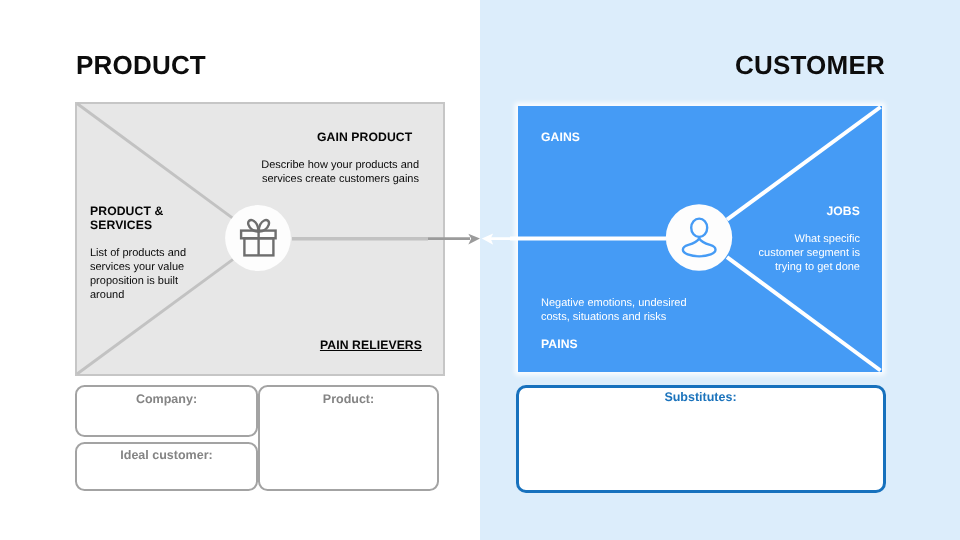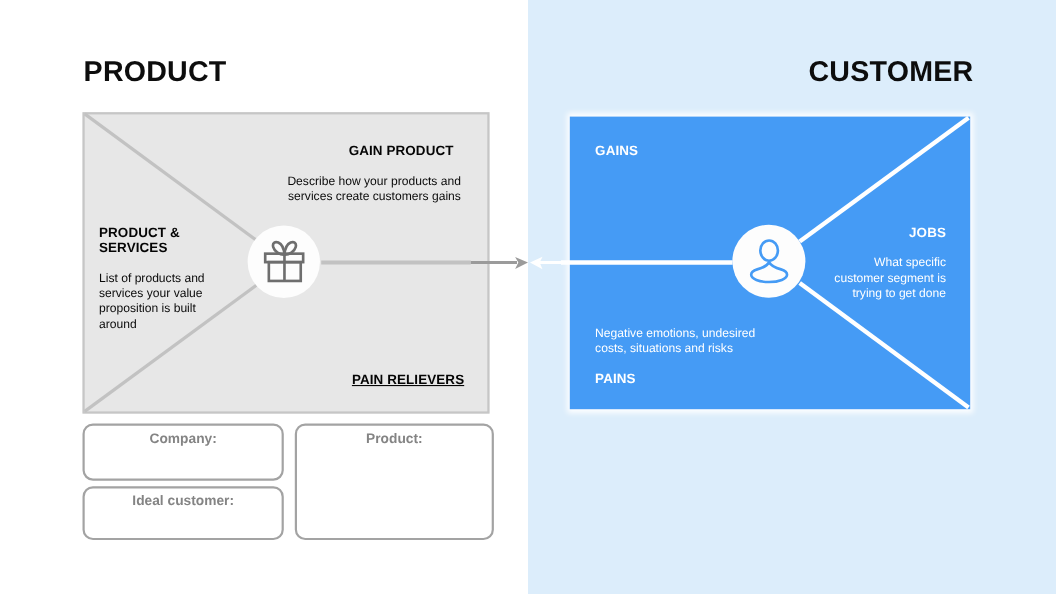--- a/index.html
+++ b/index.html
@@ -34,21 +34,21 @@
   #jb-h{right:100px;top:204px;text-align:left;}
   #jb-b{right:100px;top:232px;text-align:right;}
   #pn-b{left:541px;top:296px;}
   #pn-h{left:541px;top:337px;}
 
   .bx{position:absolute;box-sizing:border-box;border:2.3px solid #a3a3a3;border-radius:9.5px;background:#fff;}
   .bxlabel{position:absolute;left:0;width:100%;text-align:center;font-weight:bold;font-size:12.5px;color:#848484;top:5px;transform:translateZ(0);}
   #box-company{left:75px;top:385px;width:183px;height:52px;}
   #box-ideal{left:75px;top:442px;width:183px;height:49px;}
   #box-ideal .bxlabel{top:4px;}
-  #box-product{left:268px;top:385px;width:181px;height:106px;text-decoration:underline;}
+  #box-product{left:258px;top:385px;width:181px;height:106px;text-decoration:underline;}
   #sub-box{position:absolute;box-sizing:border-box;border:3.4px solid #1771bd;border-radius:10px;background:#fff;left:515.5px;top:384.5px;width:370px;height:108.5px;}
   #sub-box .bxlabel{color:#1b73bc;top:2px;transform:translateZ(0);}
 </style>
 </head>
 <body>
 
 <div id="stage">
   <div class="abs" id="right-bg"></div>
 
   <div class="slide-title" id="title-product">PRODUCT</div>
@@ -115,13 +115,16 @@
 
   <div class="bx" id="box-company">
     <div class="bxlabel">Company:</div>
   </div>
   <div class="bx" id="box-ideal">
     <div class="bxlabel">Ideal customer:</div>
   </div>
   <div class="bx" id="box-product">
     <div class="bxlabel">Product:</div>
   </div>
+  <div id="sub-box">
+    <div class="bxlabel">Substitutes:</div>
+  </div>
 </div>
 
 </body></html>

